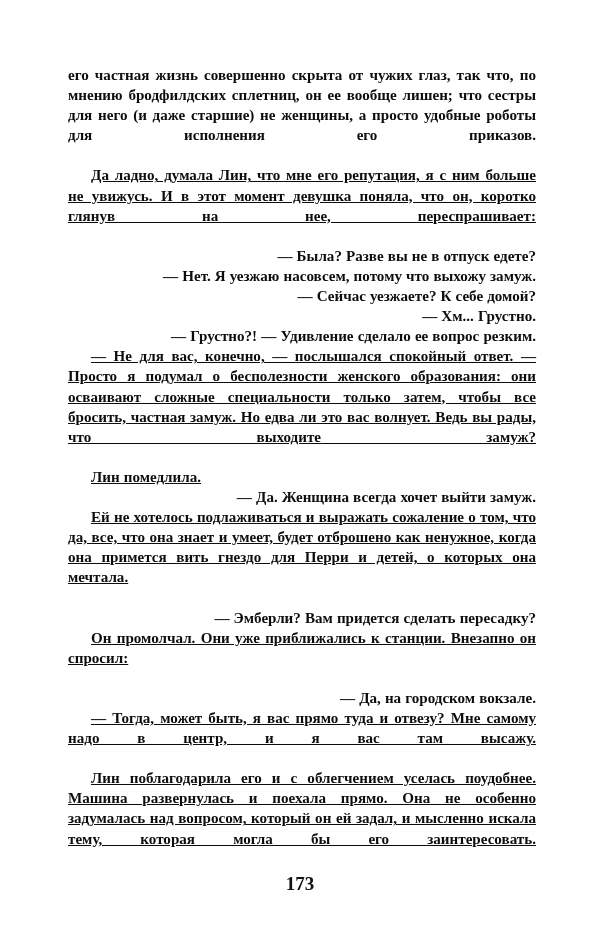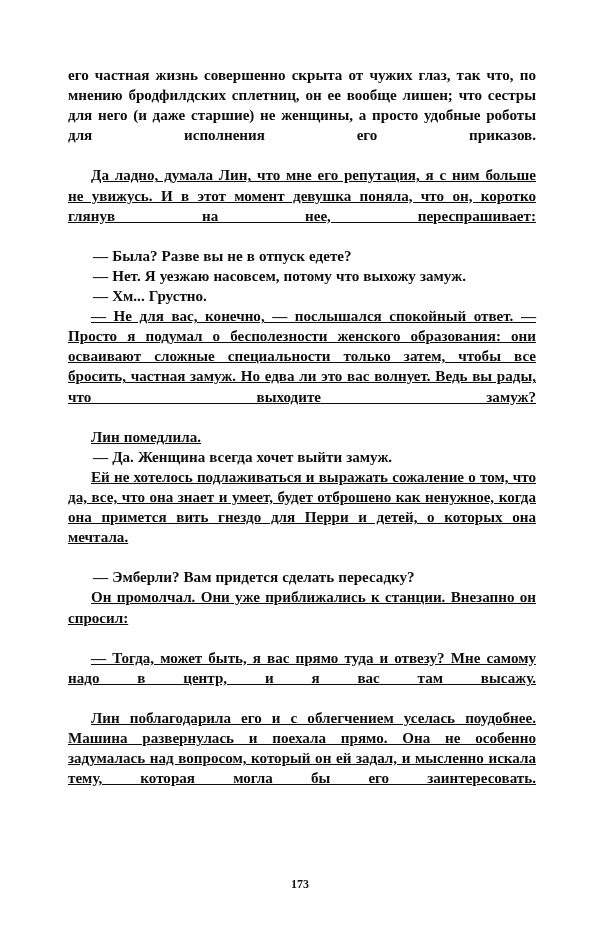--- a/index.html
+++ b/index.html
@@ -48,37 +48,37 @@
 
   
   .para.indent {
     text-indent: 23px;
     text-decoration: underline;
   }
 
   
   .para.dialogue {
     text-indent: 25px;
-    text-align: left;
+    text-align: right;
   }
 
   
   .para.full::after {
     content: "";
     display: inline-block;
     width: 100%;
   }
 
   #folio {
     position: absolute;
     left: 0;
     top: 875px;
     width: 600px;
     text-align: center;
-    font-size: 12px;
+    font-size: 19px;
     font-weight: 700;
     line-height: 18px;
     color: #111111;
     font-family: "Liberation Serif", "DejaVu Serif", serif;
   }
 </style>
 </head>
 <body>
 
 <div id="page">
@@ -86,37 +86,40 @@
   <div id="text-column">
 
     <p class="para full">его частная жизнь совершенно скрыта от чужих глаз, так что, по мнению бродфилдских сплетниц, он ее вообще лишен; что сестры для него (и даже старшие) не женщины, а просто удобные роботы для исполнения его приказов.</p>
 
     <p class="para indent full">Да ладно, думала Лин, что мне его репутация, я с ним больше не увижусь. И в этот момент девушка поняла, что он, коротко глянув на нее, переспрашивает:</p>
 
     <p class="para dialogue">— Была? Разве вы не в отпуск едете?</p>
 
     <p class="para dialogue">— Нет. Я уезжаю насовсем, потому что выхожу замуж.</p>
 
+    <p class="para dialogue">— Сейчас уезжаете? К себе домой?</p>
 
 
     <p class="para dialogue">— Хм... Грустно.</p>
 
+    <p class="para dialogue">— Грустно?! — Удивление сделало ее вопрос резким.</p>
 
     <p class="para indent full">— Не для вас, конечно, — послышался спокойный ответ. — Просто я подумал о бесполезности женского образования: они осваивают сложные специальности только затем, чтобы все бросить, частная замуж. Но едва ли это вас волнует. Ведь вы рады, что выходите замуж?</p>
 
     <p class="para indent">Лин помедлила.</p>
 
     <p class="para dialogue">— Да. Женщина всегда хочет выйти замуж.</p>
 
     <p class="para indent full">Ей не хотелось подлаживаться и выражать сожаление о том, что да, все, что она знает и умеет, будет отброшено как ненужное, когда она примется вить гнездо для Перри и детей, о которых она мечтала.</p>
 
     <p class="para dialogue">— Эмберли? Вам придется сделать пересадку?</p>
 
     <p class="para indent full">Он промолчал. Они уже приближались к станции. Внезапно он спросил:</p>
 
+    <p class="para dialogue">— Да, на городском вокзале.</p>
 
     <p class="para indent full">— Тогда, может быть, я вас прямо туда и отвезу? Мне самому надо в центр, и я вас там высажу.</p>
 
     <p class="para indent full">Лин поблагодарила его и с облегчением уселась поудобнее. Машина развернулась и поехала прямо. Она не особенно задумалась над вопросом, который он ей задал, и мысленно искала тему, которая могла бы его заинтересовать.</p>
 
   </div>
 
   <div id="folio">173</div>
 
 </div>

